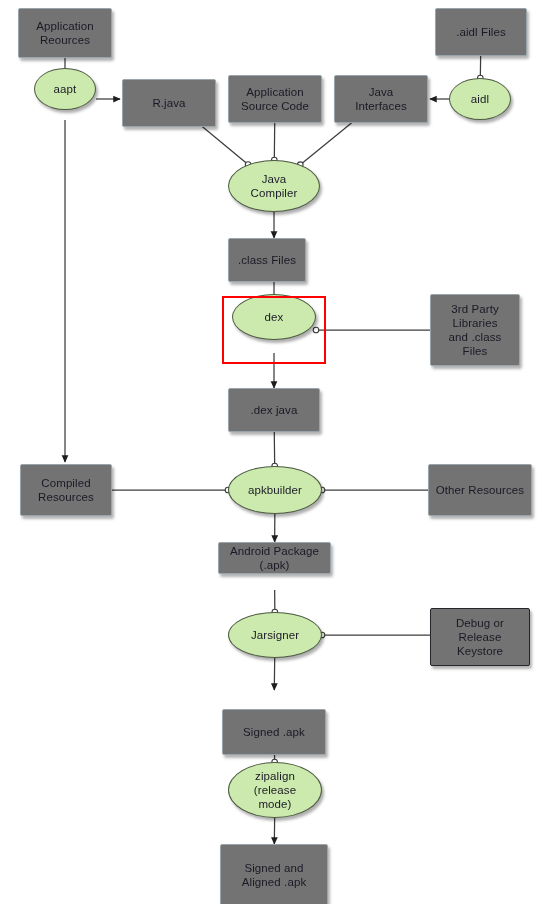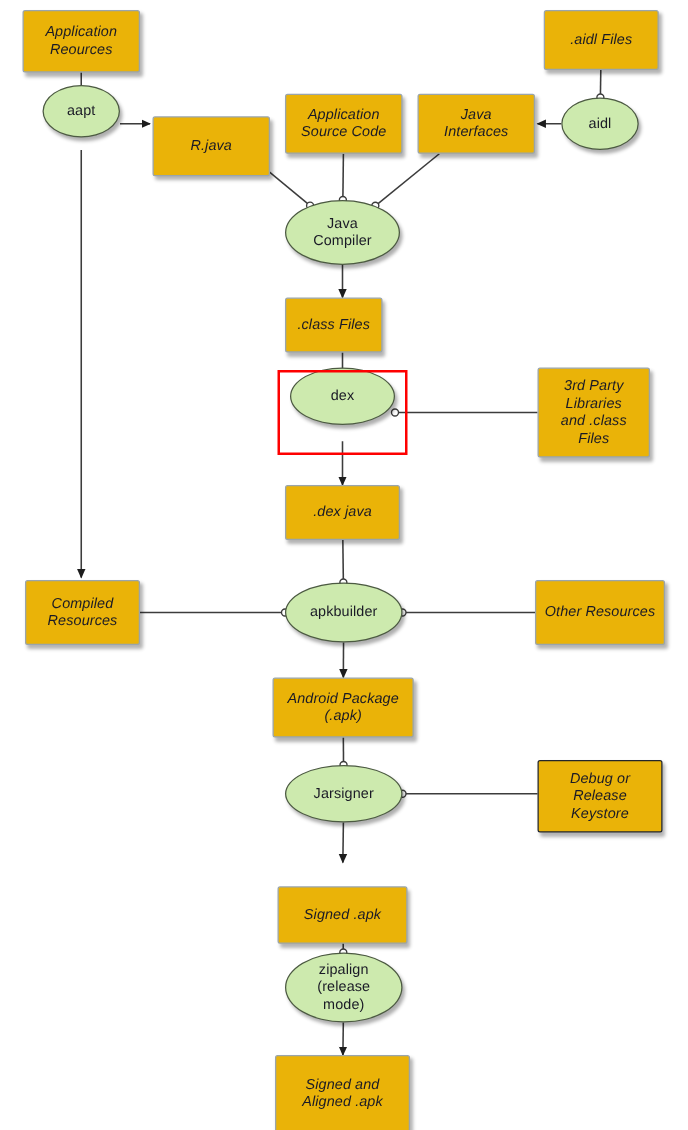--- a/index.html
+++ b/index.html
@@ -36,25 +36,24 @@
     font-size: 11.5px;
     line-height: 1.22;
     letter-spacing: 0.1px;
   }
   .node .lbl {
     display: block;
     white-space: pre-line;
     padding: 0 3px;
   }
   .box {
-    background: #eab308;
+    background: #737373;
     border: 1px solid #9aa5ab;
     border-radius: 2px;
     box-shadow: 2px 3px 3px rgba(0,0,0,0.30);
-    font-style: italic;
   }
   .box.dark-border {
     border: 1.6px solid #23262b;
   }
   .ellipse {
     background: #cdeaae;
     border: 1.2px solid #4c5a42;
     border-radius: 50%;
     box-shadow: 2px 3px 3px rgba(0,0,0,0.32);
   }
@@ -119,21 +118,21 @@
       <div class="node box" style="left: 18px; top: 8px; width: 94px; height: 50px;">
         <span class="lbl">Application
 Reources</span>
       </div>
       <div class="node box" style="left: 435px; top: 8px; width: 92px; height: 48px;">
         <span class="lbl">.aidl Files</span>
       </div>
       <div class="node ellipse" style="left: 34px; top: 68px; width: 62px; height: 42px;">
         <span class="lbl">aapt</span>
       </div>
-      <div class="node box" style="left: 122px; top: 93px; width: 94px; height: 48px;">
+      <div class="node box" style="left: 122px; top: 79px; width: 94px; height: 48px;">
         <span class="lbl">R.java</span>
       </div>
       <div class="node box" style="left: 228px; top: 75px; width: 94px; height: 48px;">
         <span class="lbl">Application
 Source Code</span>
       </div>
       <div class="node box" style="left: 334px; top: 75px; width: 94px; height: 48px;">
         <span class="lbl">Java
 Interfaces</span>
       </div>
@@ -162,21 +161,21 @@
       <div class="node box" style="left: 20px; top: 464px; width: 92px; height: 52px;">
         <span class="lbl">Compiled
 Resources</span>
       </div>
       <div class="node ellipse" style="left: 228px; top: 466px; width: 94px; height: 48px;">
         <span class="lbl">apkbuilder</span>
       </div>
       <div class="node box" style="left: 428px; top: 464px; width: 104px; height: 52px;">
         <span class="lbl">Other Resources</span>
       </div>
-      <div class="node box" style="left: 218px; top: 542px; width: 113px; height: 48px;">
+      <div class="node box" style="left: 218px; top: 542px; width: 113px; height: 32px;">
         <span class="lbl">Android Package
 (.apk)</span>
       </div>
       <div class="node ellipse" style="left: 228px; top: 612px; width: 94px; height: 46px;">
         <span class="lbl">Jarsigner</span>
       </div>
       <div class="node box dark-border" style="left: 430px; top: 608px; width: 100px; height: 58px;">
         <span class="lbl">Debug or
 Release
 Keystore</span>

